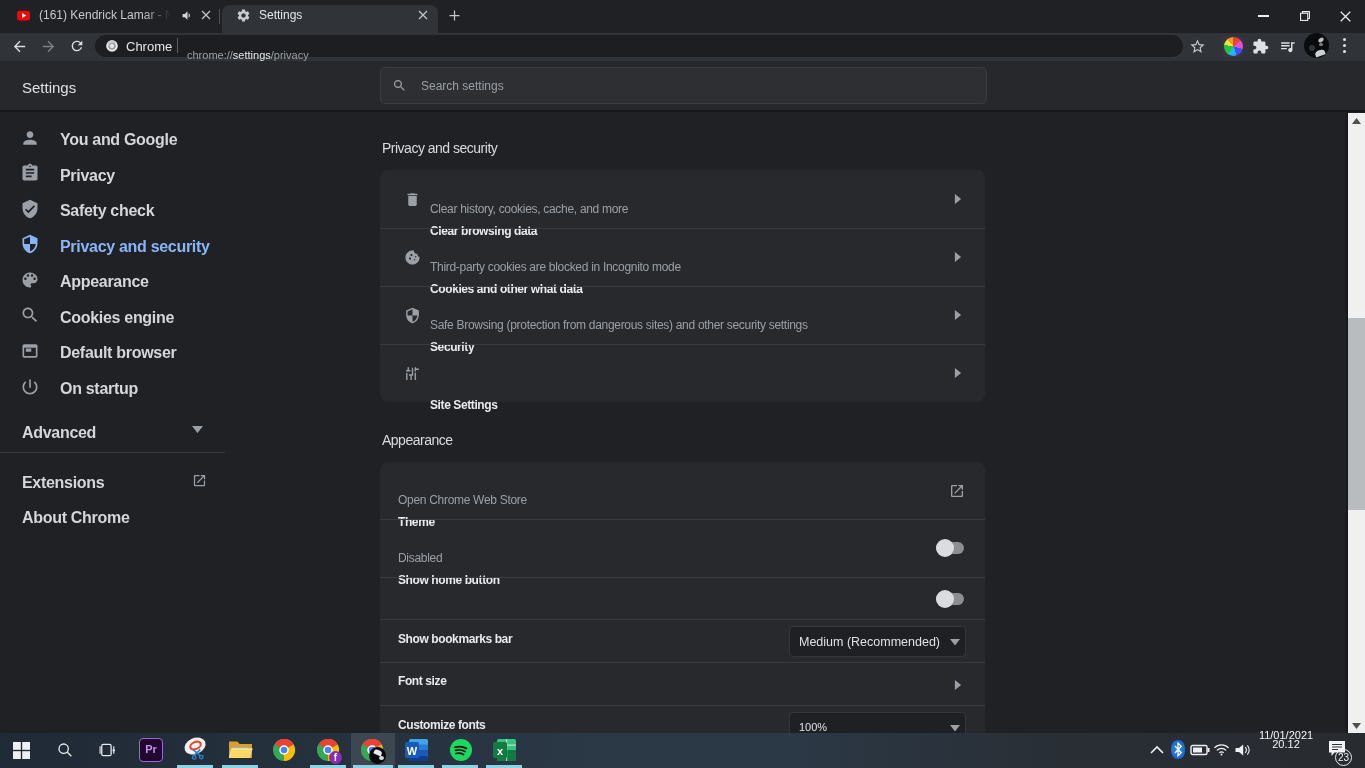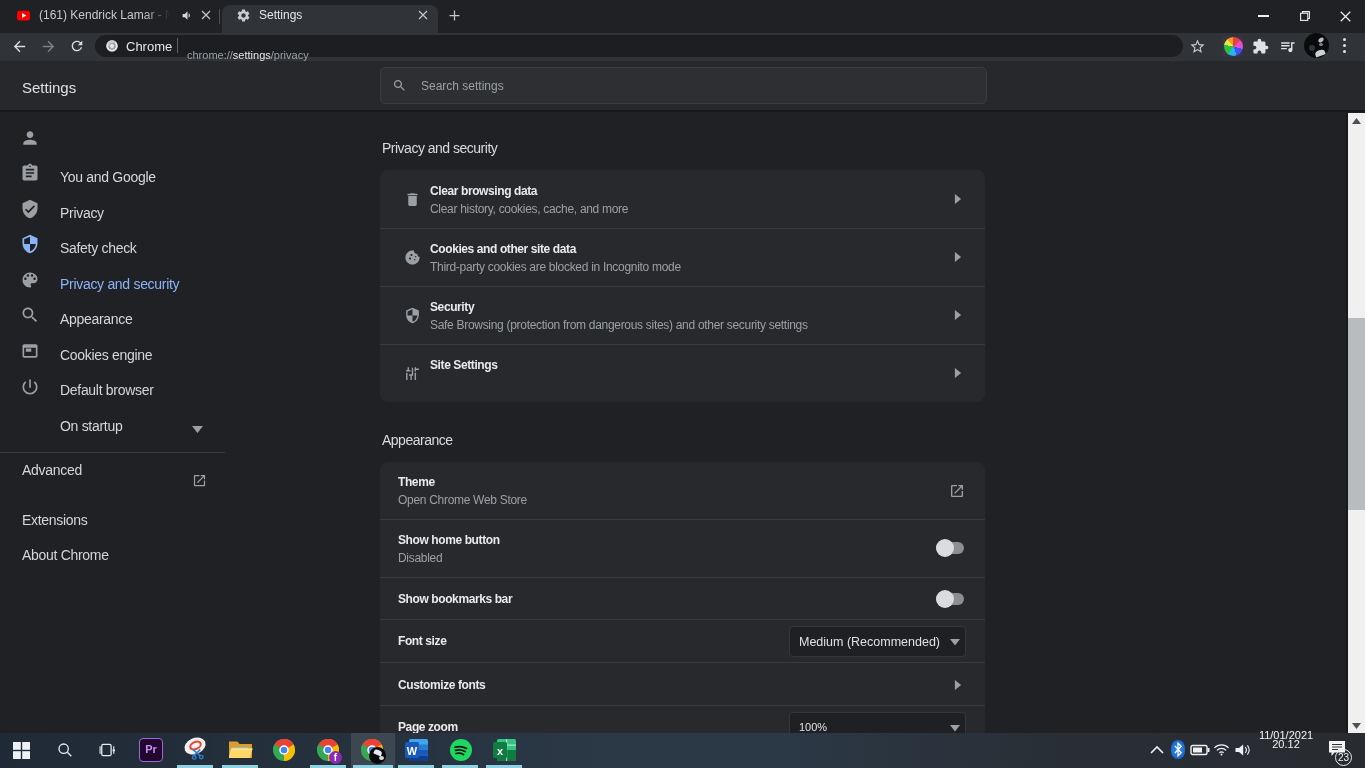--- a/index.html
+++ b/index.html
@@ -9,24 +9,24 @@
   #stage { position:relative; width:1365px; height:768px; overflow:hidden; }
   
   #tabstrip { left:0; top:0; width:1365px; height:33px; background:#202124; }
   #toolbar { left:0; top:33px; width:1365px; height:28px; background:#303338; }
   #header { left:0; top:61px; width:1365px; height:51px; background:#27282c;
             border-bottom:2px solid #17181a; }
   #content { left:0; top:113px; width:1365px; height:620px; background:#202124; }
   .tabtxt { font-size:12px; color:#c5c9ce; white-space:nowrap; }
   .card { background:#28292d; border-radius:8px; }
   .rowsep { height:1px; background:#3a3b3f; }
-  .t1 { font-size:12px; font-weight:bold; letter-spacing:-0.4px; color:#e8eaed; white-space:nowrap; }
+  .t1 { font-size:12px; font-weight:bold; letter-spacing:-0.4px; color:#e8eaed; white-space:nowrap;margin-top:40px; }
   .t2 { font-size:12px; letter-spacing:-0.3px; color:#9aa0a6; white-space:nowrap; }
   .head { font-size:14px; letter-spacing:-0.5px; color:#d8dbde; }
-  .navtxt { font-size:14px; font-weight:normal; letter-spacing:-0.3px; color:#d3d6da; white-space:nowrap;margin-top:38px; }
+  .navtxt { font-size:16px; font-weight:bold; letter-spacing:-0.3px; color:#d3d6da; white-space:nowrap; }
   #taskbar { left:0; top:733px; width:1365px; height:35px;
     background:linear-gradient(90deg,#1f2a36 0%,#26313e 25%,#2b3845 45%,#2b3845 58%,#292e35 78%,#282c31 100%); }
   .uline { position:absolute; top:765px; height:3px; background:#8ed2e4; }
   .traytxt { color:#f2f4f6; font-size:11px; text-align:center; white-space:nowrap; }
 </style>
 </head>
 <body>
 <div id="stage">
   <div class="abs" id="tabstrip"></div>
 
@@ -165,21 +165,21 @@
   </svg>
   <div class="abs t1" style="left:430px;top:184px">Clear browsing data</div>
   <div class="abs t2" style="left:430px;top:202px">Clear history, cookies, cache, and more</div>
   <svg class="abs" style="left:954px;top:194px" width="8" height="10" viewBox="0 0 9 11">
       <path d="M1 0l7 5.5L1 11z" fill="#9aa0a6"></path>
     </svg>
   <div class="abs rowsep" style="left:380px;top:228px;width:605px"></div>
   <svg class="abs" style="left:404px;top:249px" width="17" height="17" viewBox="0 0 24 24" fill="#9aa0a6">
     <path d="M21.95 10.99c-1.79-.03-3.7-1.95-2.68-4.22-2.98 1-5.77-1.59-5.19-4.56C6.95.71 2 6.58 2 12c0 5.52 4.48 10 10 10 5.89 0 10.54-5.08 9.95-11.01zM8.5 15c-.83 0-1.5-.67-1.5-1.5S7.67 12 8.5 12s1.5.67 1.5 1.5S9.33 15 8.5 15zm2-5C9.67 10 9 9.33 9 8.5S9.67 7 10.5 7s1.5.67 1.5 1.5-.67 1.5-1.5 1.5zm4.5 6c-.55 0-1-.45-1-1s.45-1 1-1 1 .45 1 1-.45 1-1 1zm1.5-4c-.55 0-1-.45-1-1s.45-1 1-1 1 .45 1 1-.45 1-1 1z"></path>
   </svg>
-  <div class="abs t1" style="left:430px;top:242px">Cookies and other site data</div>
+  <div class="abs t1" style="left:430px;top:242px">Cookies and other what data</div>
   <div class="abs t2" style="left:430px;top:260px">Third-party cookies are blocked in Incognito mode</div>
   <svg class="abs" style="left:954px;top:252px" width="8" height="10" viewBox="0 0 9 11">
       <path d="M1 0l7 5.5L1 11z" fill="#9aa0a6"></path>
     </svg>
   <div class="abs rowsep" style="left:380px;top:286px;width:605px"></div>
   <svg class="abs" style="left:404px;top:307px" width="17" height="17" viewBox="0 0 24 24" fill="#9aa0a6">
     <path d="M12 1L3 5v6c0 5.55 3.84 10.74 9 12 5.16-1.26 9-6.45 9-12V5l-9-4zm0 10.99h7c-.53 4.12-3.28 7.79-7 8.94V12H5V6.3l7-3.11v8.8z"></path>
   </svg>
   <div class="abs t1" style="left:430px;top:300px">Security</div>
   <div class="abs t2" style="left:430px;top:318px">Safe Browsing (protection from dangerous sites) and other security settings</div>

